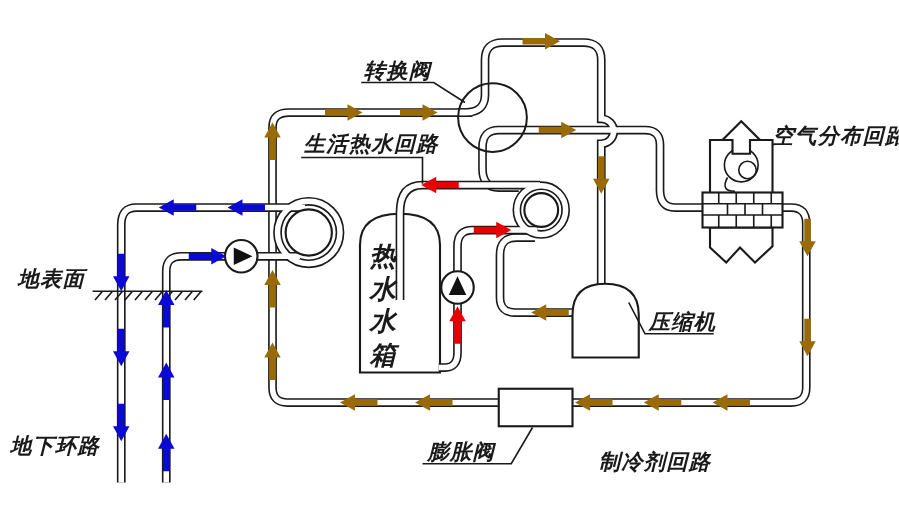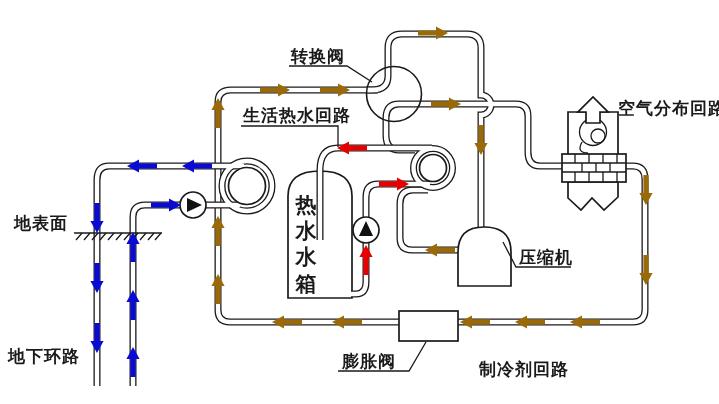--- a/index.html
+++ b/index.html
@@ -1,16 +1,16 @@
 <!DOCTYPE html>
 <html><head>
 <meta charset="utf-8">
 <style>
   html,body{margin:0;padding:0;background:#fff;}
-  .stage{position:relative;width:719px;height:404px;background:#fff;overflow:hidden;}
+  .stage{position:relative;width:719px;height:404px;background:#fff;overflow:hidden;font-style:italic;}
   svg{display:block;}
   text{font-family:"Liberation Sans","DejaVu Sans",sans-serif;font-weight:bold;fill:#1a1a1a;}
   .lbl{font-size:17px;letter-spacing:1px;}
   .tankchar{font-size:21px;}
   .pipeB{fill:none;stroke-width:7;stroke-linecap:butt;}
   .pipeW{fill:none;stroke:#ffffff;stroke-width:4.4;stroke-linecap:butt;}
   .comp{fill:#ffffff;stroke:#1a1a1a;stroke-width:1.7;}
   .thin{fill:none;stroke:#1a1a1a;stroke-width:1.3;}
 </style>
 </head>

